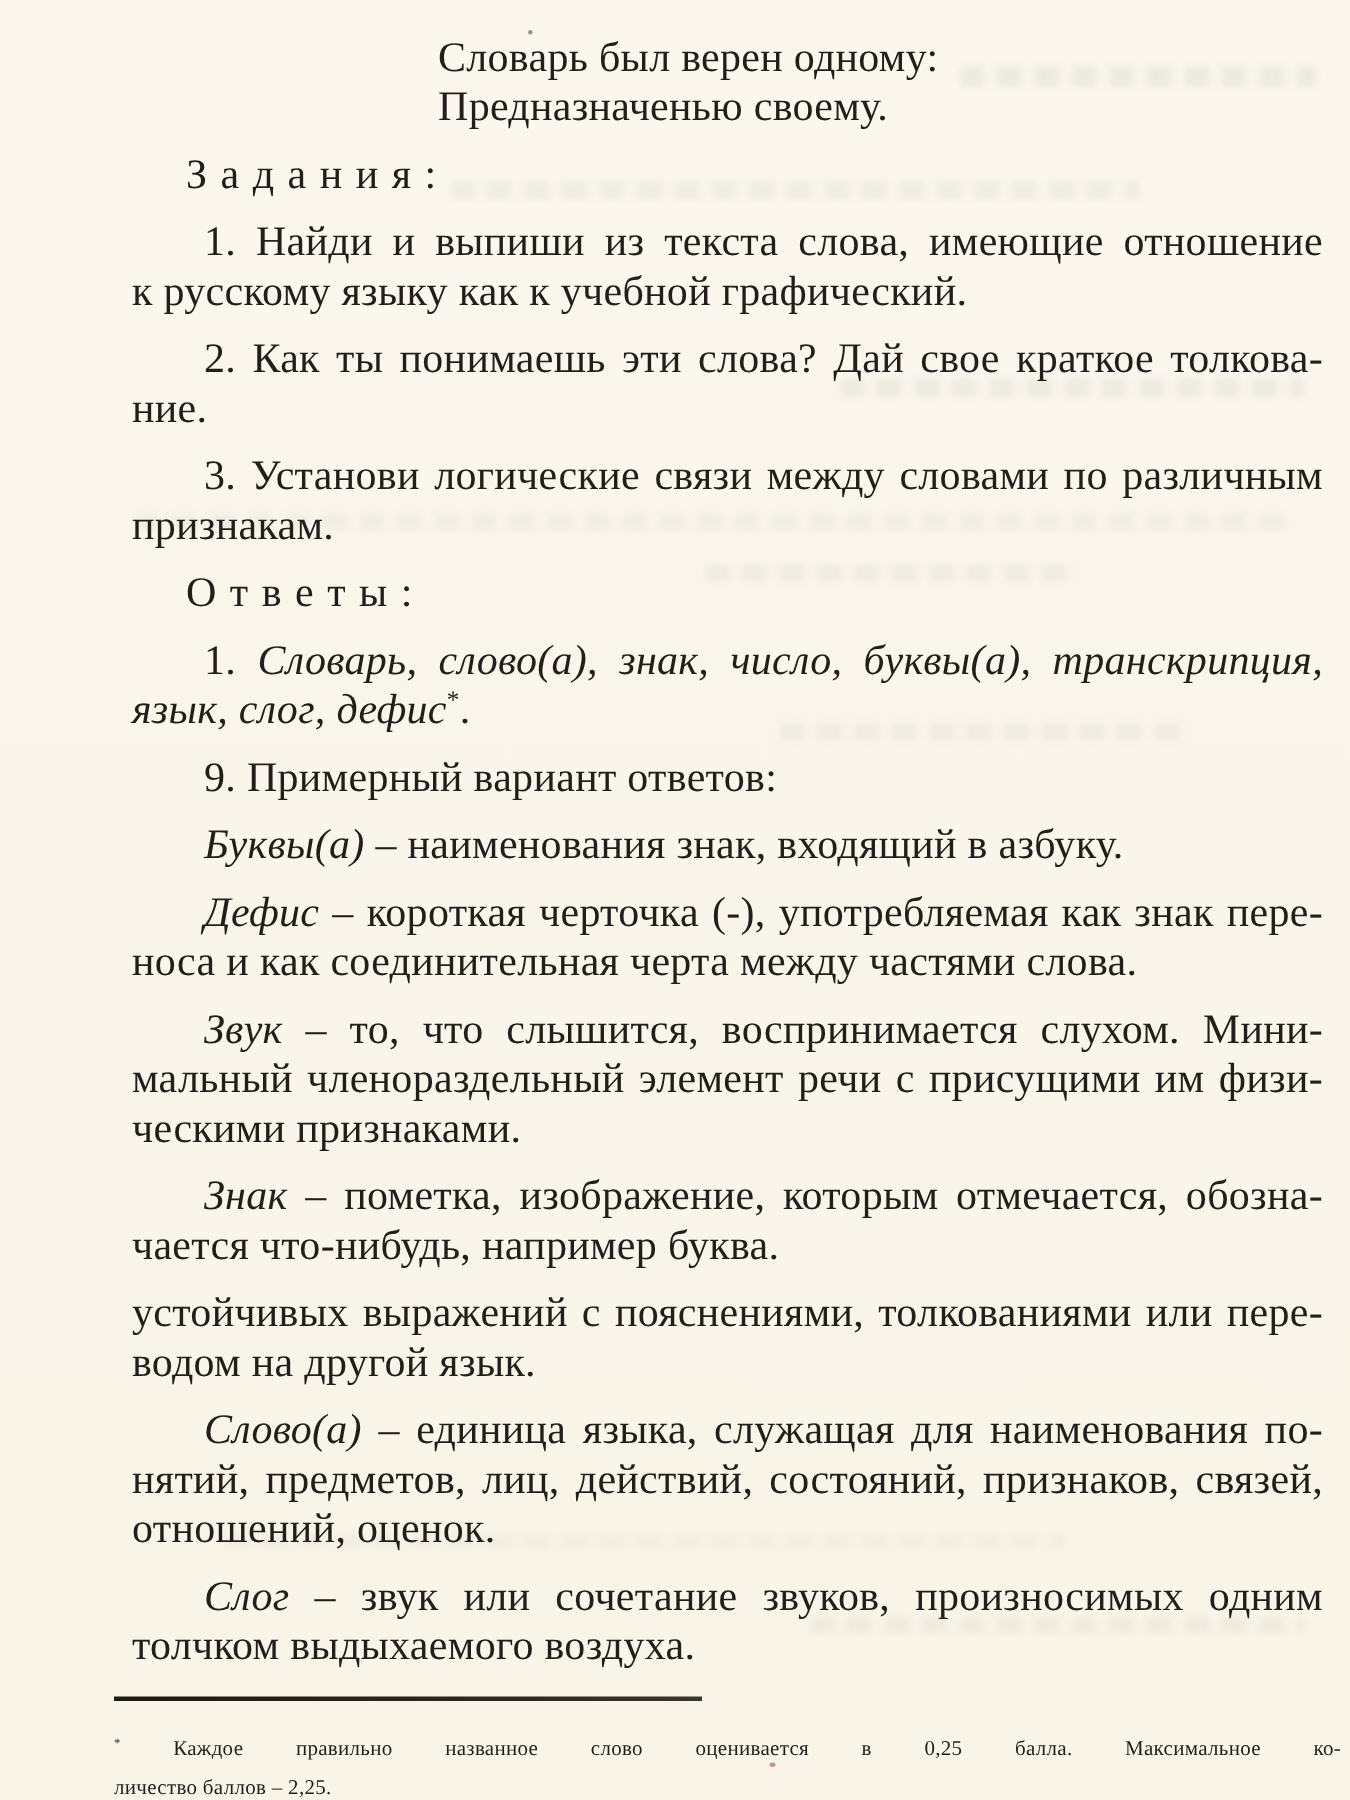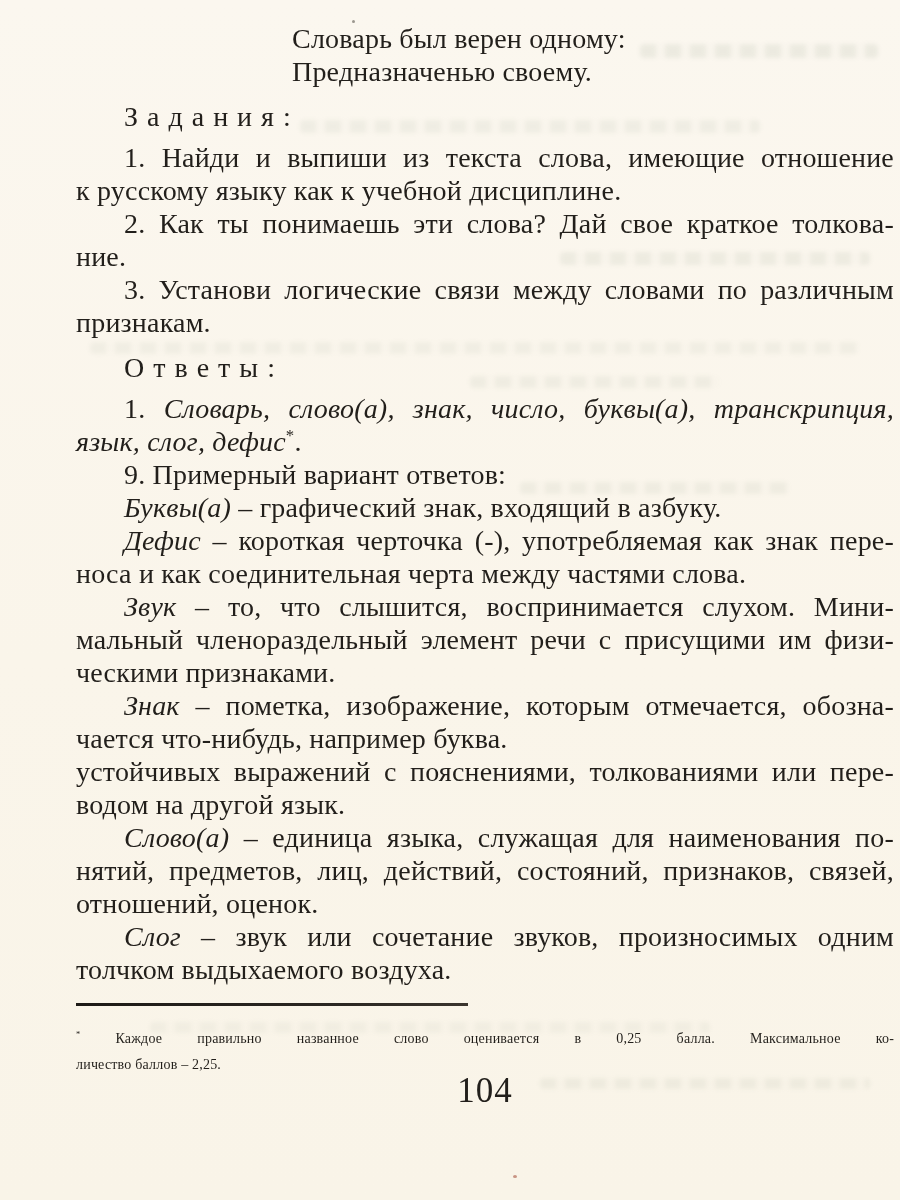--- a/index.html
+++ b/index.html
@@ -22,21 +22,21 @@
     line-height: 33px;
     letter-spacing: 0.2px;
   }
   .epigraph { margin: 6px 0 0 216px; }
   .ep-line { white-space: nowrap; }
   .section-head {
     margin-top: 12px; margin-bottom: 8px;
     text-indent: 48px;
     letter-spacing: 1px;
   }
-  .para { margin: 0; }
+  .para { margin: 12px; }
   .line {
     text-align: justify;
     text-align-last: justify;
     -moz-text-align-last: justify;
   }
   .line.first { text-indent: 48px; }
   .line.last  { text-align-last: left; -moz-text-align-last: left; }
   .it  { font-style: italic; }
   .sup { vertical-align: super; font-size: 0.6em; line-height: 0; }
   .footnote-rule {
@@ -100,40 +100,40 @@
 
     <div class="epigraph">
       <div class="ep-line">Словарь был верен одному:</div>
       <div class="ep-line">Предназначенью своему.</div>
     </div>
 
     <div id="content">
         <div class="section-head">З а д а н и я :</div>
         <div class="para">
           <div class="line first"><span>1. Найди и выпиши из текста слова, имеющие отношение</span></div>
-          <div class="line last"><span>к русскому языку как к учебной дисциплине.</span></div>
+          <div class="line last"><span>к русскому языку как к учебной графический.</span></div>
         </div>
         <div class="para">
           <div class="line first"><span>2. Как ты понимаешь эти слова? Дай свое краткое толкова-</span></div>
           <div class="line last"><span>ние.</span></div>
         </div>
         <div class="para">
           <div class="line first"><span>3. Установи логические связи между словами по различным</span></div>
           <div class="line last"><span>признакам.</span></div>
         </div>
         <div class="section-head">О т в е т ы :</div>
         <div class="para">
           <div class="line first"><span>1. </span><span class="it">Словарь, слово(а), знак, число, буквы(а), транскрипция,</span></div>
           <div class="line last"><span class="it">язык, слог, дефис</span><span class="sup">*</span><span>.</span></div>
         </div>
         <div class="para">
           <div class="line first last"><span>9. Примерный вариант ответов:</span></div>
         </div>
         <div class="para">
-          <div class="line first last"><span class="it">Буквы(а)</span><span> – графический знак, входящий в азбуку.</span></div>
+          <div class="line first last"><span class="it">Буквы(а)</span><span> – наименования знак, входящий в азбуку.</span></div>
         </div>
         <div class="para">
           <div class="line first"><span class="it">Дефис</span><span> – короткая черточка (-), употребляемая как знак пере-</span></div>
           <div class="line last"><span>носа и как соединительная черта между частями слова.</span></div>
         </div>
         <div class="para">
           <div class="line first"><span class="it">Звук</span><span> – то, что слышится, воспринимается слухом. Мини-</span></div>
           <div class="line"><span>мальный членораздельный элемент речи с присущими им физи-</span></div>
           <div class="line last"><span>ческими признаками.</span></div>
         </div>

